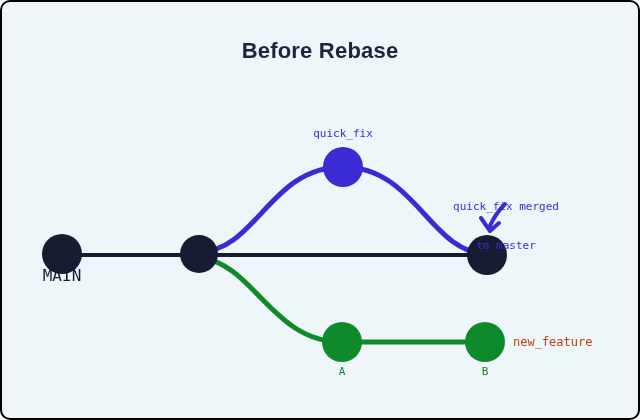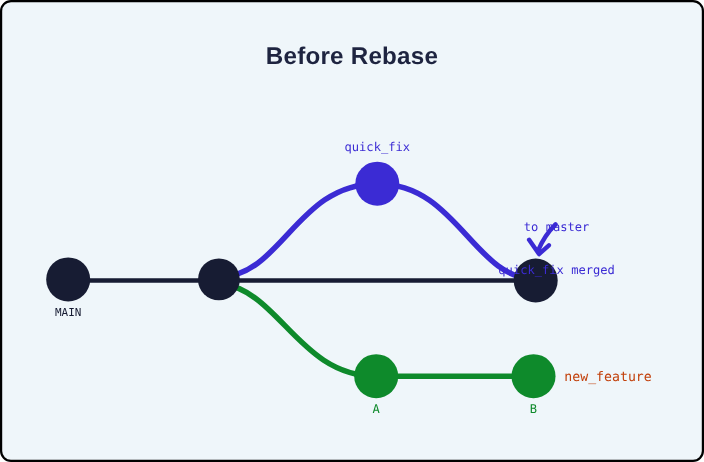--- a/index.html
+++ b/index.html
@@ -30,23 +30,23 @@
     top: 0;
     left: 0;
   }
   .mono-label {
     position: absolute;
     font-family: "DejaVu Sans Mono", monospace;
     font-weight: normal;
     white-space: pre;
   }
   .label-main {
-    left: 60px; top: 277px;
+    left: 60px; top: 264px;
     transform: translateX(-50%);
-    font-size: 10px;
+    font-size: 16px;
     color: #171c33;
   }
   .label-quickfix {
     left: 341px; top: 125px;
     transform: translateX(-50%);
     font-size: 11px;
     color: #3b2bd4;
   }
   .annotation {
     left: 504px; top: 172px;
@@ -99,22 +99,22 @@
 
     <circle cx="340" cy="340" r="20" fill="#0e8a2b"></circle>
     <circle cx="483" cy="340" r="20" fill="#0e8a2b"></circle>
   </svg>
 
   <div class="mono-label label-main">MAIN</div>
 
   <div class="mono-label label-quickfix">quick_fix</div>
 
   <div class="mono-label annotation">
+    <div>quick_fix merged</div>
     <div>to master</div>
-    <div>quick_fix merged</div>
   </div>
 
   <div class="mono-label label-a">A</div>
 
   <div class="mono-label label-b">B</div>
 
   <div class="mono-label label-newfeature">new_feature</div>
 
 </div>
 

